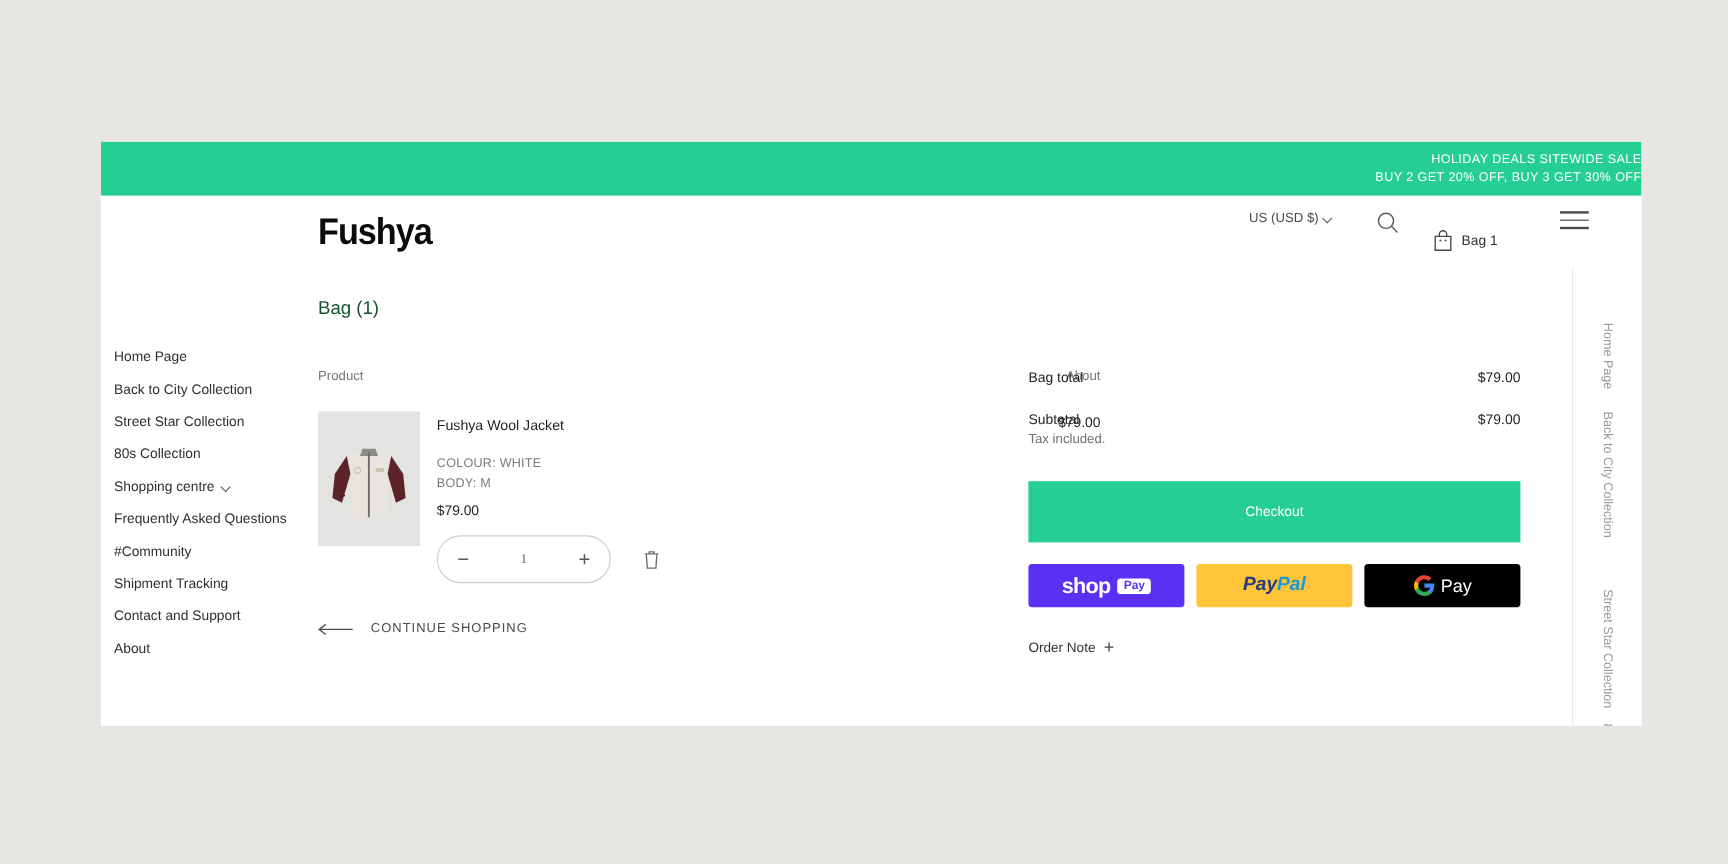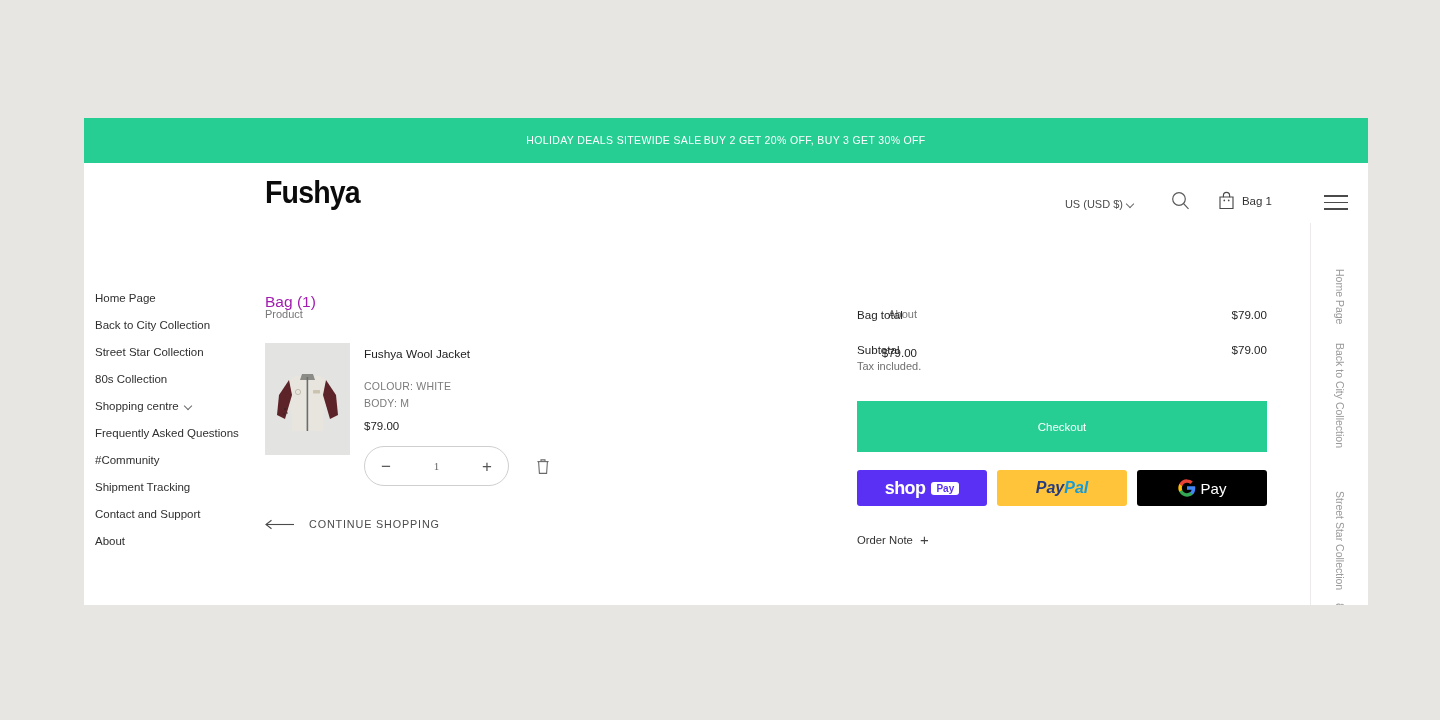--- a/index.html
+++ b/index.html
@@ -17,22 +17,22 @@
     background: #ffffff;
     overflow: hidden;
   }
 
   
   #promo {
     height: 45px;
     background: #26ce94;
     color: #ffffff;
     display: flex;
-    flex-direction: row;
-    align-items: center;
+    flex-direction: column;
+    align-items: flex-end;
     justify-content: center;
     gap: 2px;
   }
   #promo .line {
     font-size: 10.5px;
     letter-spacing: 0.35px;
     line-height: 13px;
     white-space: nowrap;
   }
 
@@ -49,23 +49,23 @@
     font-size: 31px;
     font-weight: 700;
     letter-spacing: -0.9px;
     color: #0b0b0b;
     font-family: "Liberation Sans Narrow", "Liberation Sans", sans-serif;
     transform: scaleX(0.92);
     transform-origin: left center;
   }
   #header-right {
     position: absolute;
-    right: 20px;
-    display: flex;
-    align-items: flex-end;
+    right: 44px;
+    display: flex;
+    align-items: flex-start;
   }
   .currency {
     font-size: 11px;
     color: #4b4b4b;
     display: flex;
     align-items: center;
     gap: 4px;
     white-space: nowrap;
   }
   .chev { display: inline-block; width: 7px; height: 7px; position: relative; }
@@ -86,22 +86,21 @@
   #menu-btn { margin-left: 52px; display: flex; flex-direction: column; gap: 5px; }
   #menu-btn span { display: block; width: 24px; height: 1.6px; background: #4a4a4a; }
 
   
   #body { position: relative; height: 382px; }
 
   #page-title {
     position: absolute;
     left: 181px; top: 26px;
     font-size: 15.5px;
-    color: #a21caf;
-    margin-top: 44px;
+    color: #14532d;
   }
 
   
   #sidenav {
     position: absolute;
     left: 11px; top: 68px;
     width: 150px;
   }
   #sidenav a {
     display: block;

